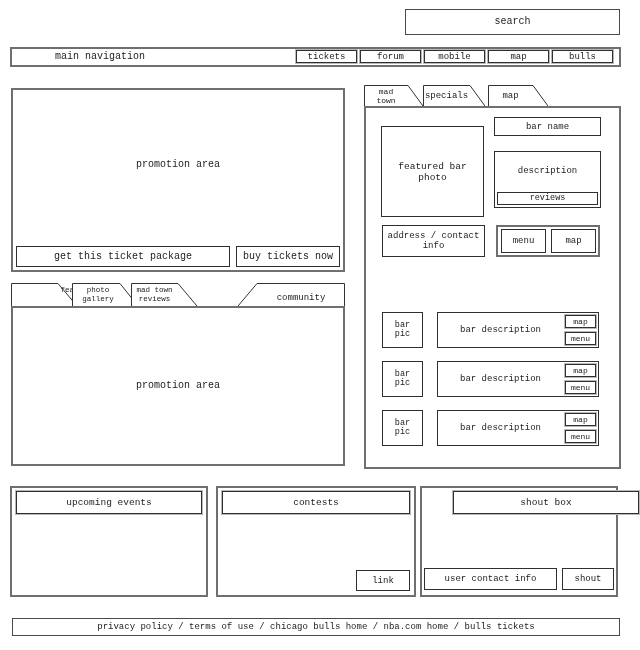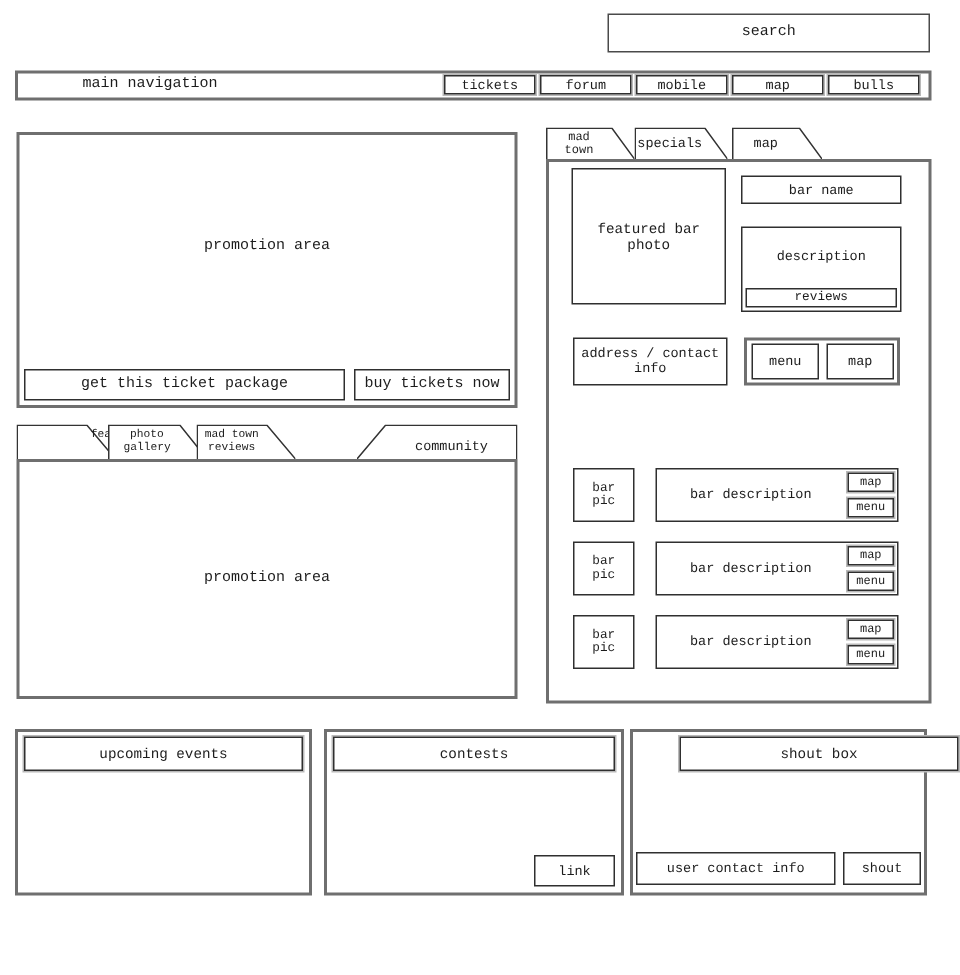--- a/index.html
+++ b/index.html
@@ -94,21 +94,21 @@
   </div>
   <div class="tab" style="left:488px;top:85px;width:60px;height:21px;">
     <svg width="60" height="21">
       <path d="M0.5,21 L0.5,0.5 L45,0.5 L60,21" fill="#ffffff" stroke="#333333" stroke-width="1"></path>
     </svg>
     <div class="tl f9" style="width:45px;">map</div>
   </div>
 
   <div class="abs thick" style="left:364px;top:106px;width:257px;height:363px;">
 
-    <div class="abs thin c f95" style="left:15px;top:4px;width:103px;height:91px;">
+    <div class="abs thin c f95" style="left:15px;top:18px;width:103px;height:91px;">
       <span style="display:inline-block;width:70px;">featured bar photo</span>
     </div>
 
     <div class="abs thin c f9" style="left:128px;top:9px;width:107px;height:19px;">bar name</div>
 
     <div class="abs thin" style="left:128px;top:43px;width:107px;height:57px;">
       <div class="abs c f9" style="left:0;top:6px;width:105px;height:26px;">description</div>
       <div class="abs thin c f85" style="left:2px;bottom:2px;width:101px;height:13px;margin-top:48px;">reviews</div>
     </div>
 
@@ -162,14 +162,15 @@
     <div class="abs thin ring c f95" style="left:4px;top:3px;width:188px;height:23px;">contests</div>
     <div class="abs thin c f9" style="right:4px;bottom:4px;width:54px;height:21px;">link</div>
   </div>
 
   <div class="abs thick" style="left:420px;top:486px;width:198px;height:111px;">
     <div class="abs thin ring c f95" style="left:4px;top:3px;width:186px;height:23px;margin-left:27px;">shout box</div>
     <div class="abs thin c f9" style="left:2px;bottom:5px;width:133px;height:22px;">user contact info</div>
     <div class="abs thin c f9" style="left:140px;bottom:5px;width:52px;height:22px;">shout</div>
   </div>
 
+  <div class="abs thin c f9" style="left:12px;top:618px;width:608px;height:18px;border-color:#4a4a4a;">privacy policy / terms of use / chicago bulls home / nba.com home / bulls tickets</div>
 
 </div>
 
 </body></html>

